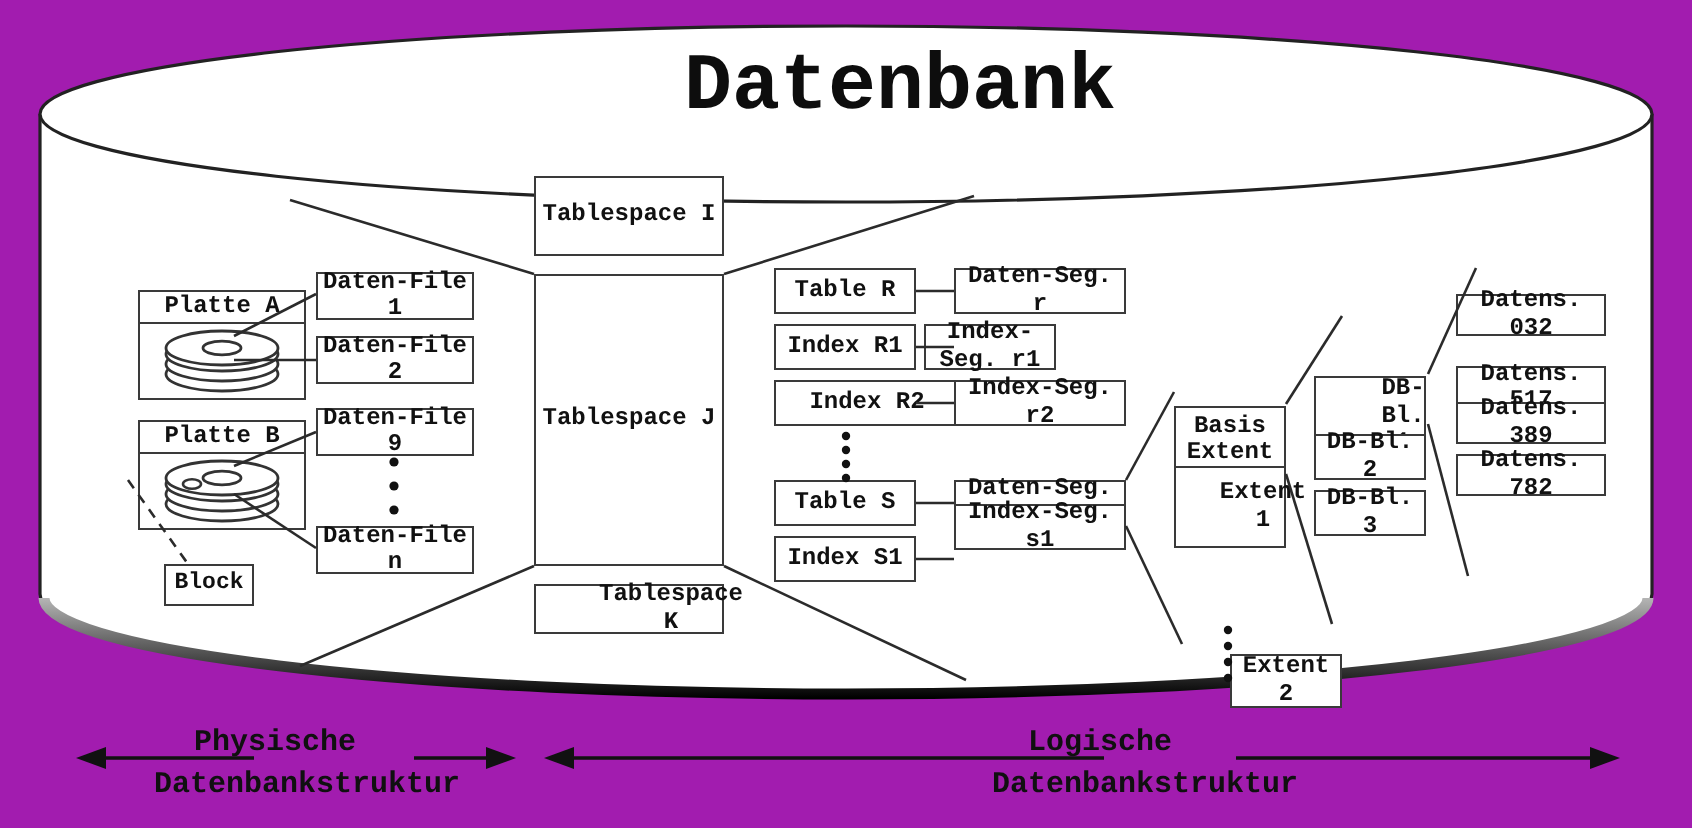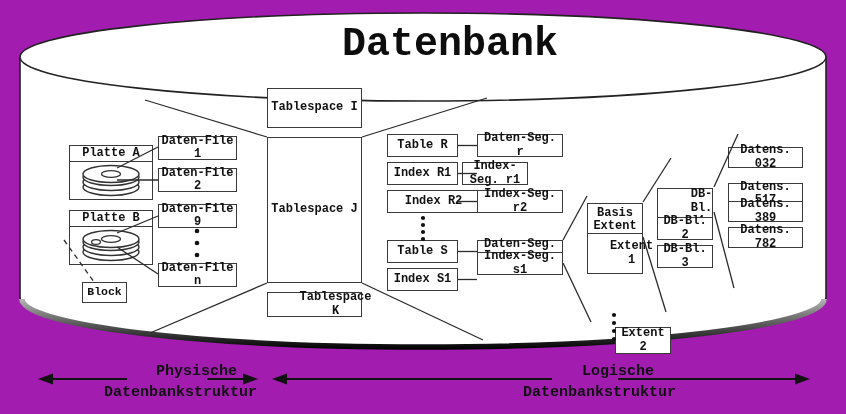--- a/index.html
+++ b/index.html
@@ -45,21 +45,21 @@
   .platte .bd { flex: 1; width: 100%; display: flex; align-items: center; justify-content: center; }
 
   .title {
     position: absolute;
     left: 250px; top: 22px; width: 400px; height: 48px;
     font-size: 40px; font-weight: bold; color: #0d0d0d;
     text-align: center; letter-spacing: 0px;
   }
   .legend-line1, .legend-line2 {
     position: absolute;
-    font-weight: bold; color: #101010; text-align: right;
+    font-weight: bold; color: #101010; text-align: left;
   }
   .legend-line1 { font-size: 15px; }
   .legend-line2 { font-size: 15px; }
 </style>
 </head>
 <body>
 
 <div class="stage">
 
   <svg class="layer" width="846" height="414" viewBox="0 0 846 414">

